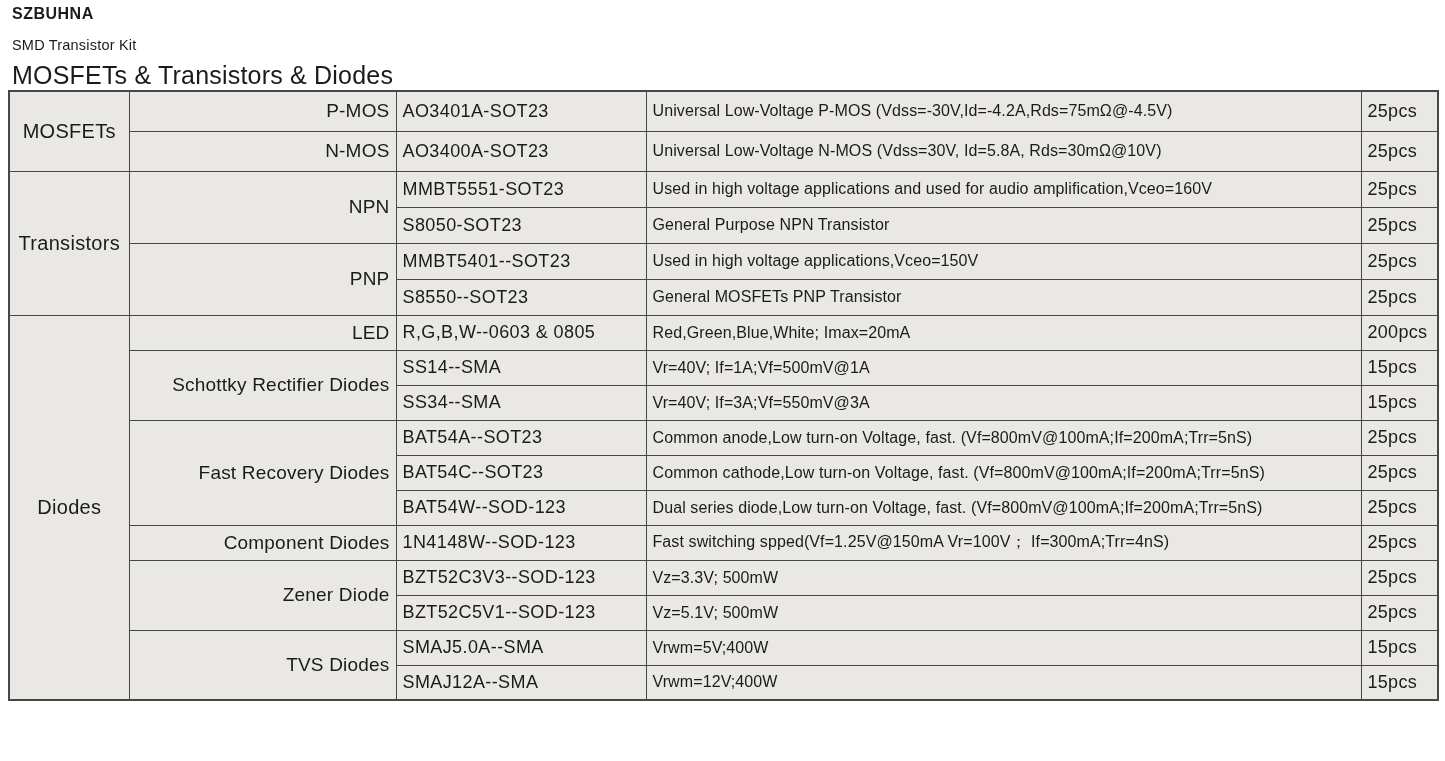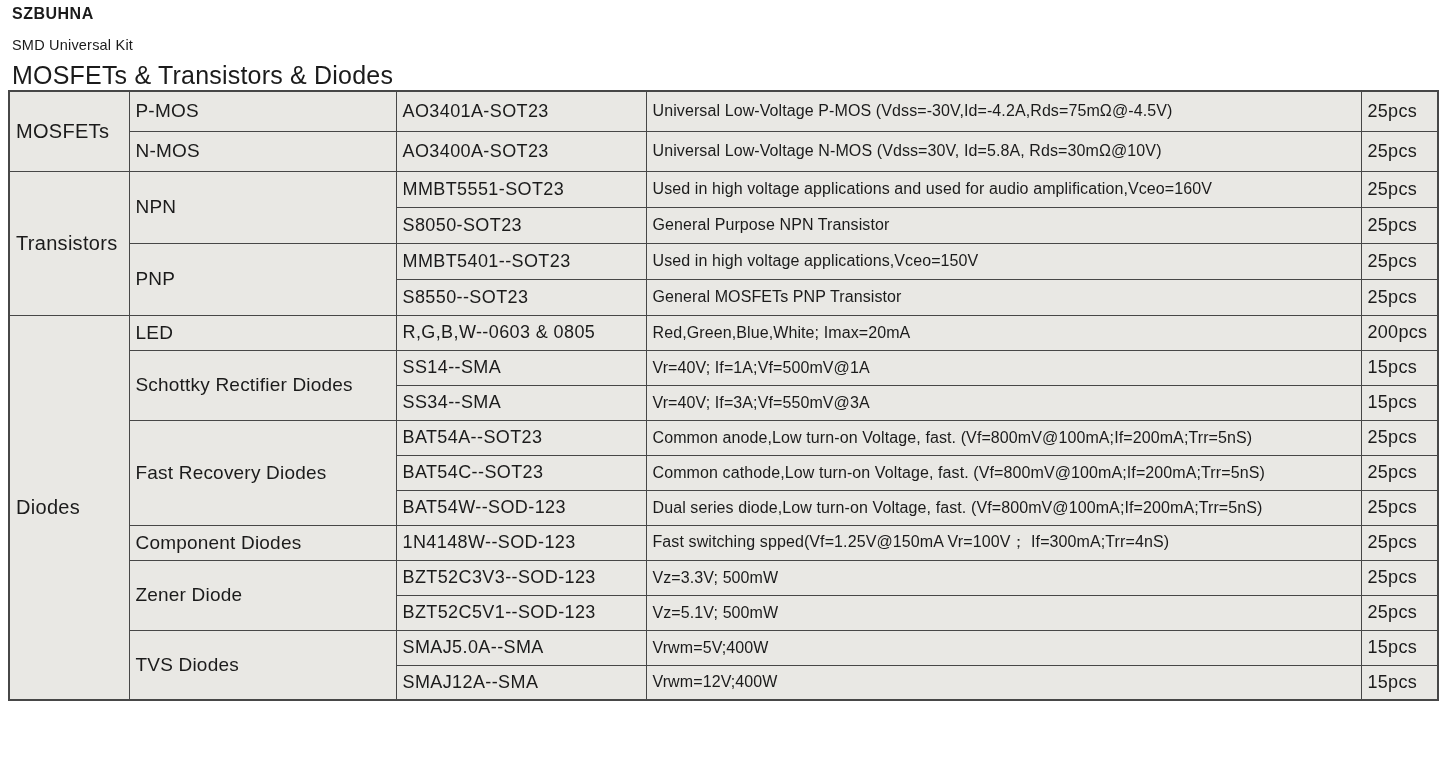--- a/index.html
+++ b/index.html
@@ -38,26 +38,26 @@
   }
   table.kit td{
     border:1px solid var(--border);
     background:var(--cell-bg);
     padding:0 6px;
     overflow:hidden;
     white-space:nowrap;
   }
   td.cat{
     background:var(--cat-bg);
-    text-align:left;
+    text-align:center;
     font-size:20px;
     letter-spacing:0.3px;
   }
   td.sub{
-    text-align:left;
+    text-align:right;
     font-size:19px;
     letter-spacing:0.2px;
   }
   td.part{
     font-size:18px;
     letter-spacing:0.4px;
     padding-left:9px;
   }
   td.desc{
     font-size:16px;
@@ -68,21 +68,21 @@
   td.qty{
     font-size:18px;
     letter-spacing:0.3px;
     padding-left:7px;
   }
 </style>
 </head>
 <body>
 
 <div class="brand">SZBUHNA</div>
-<div class="subtitle">SMD Universal Kit</div>
+<div class="subtitle">SMD Transistor Kit</div>
 <div class="table-title">MOSFETs &amp; Transistors &amp; Diodes</div>
 
 <table class="kit">
   <colgroup>
     <col style="width:120px">
     <col style="width:267px">
     <col style="width:250px">
     <col style="width:715px">
     <col style="width:77px">
   </colgroup>

